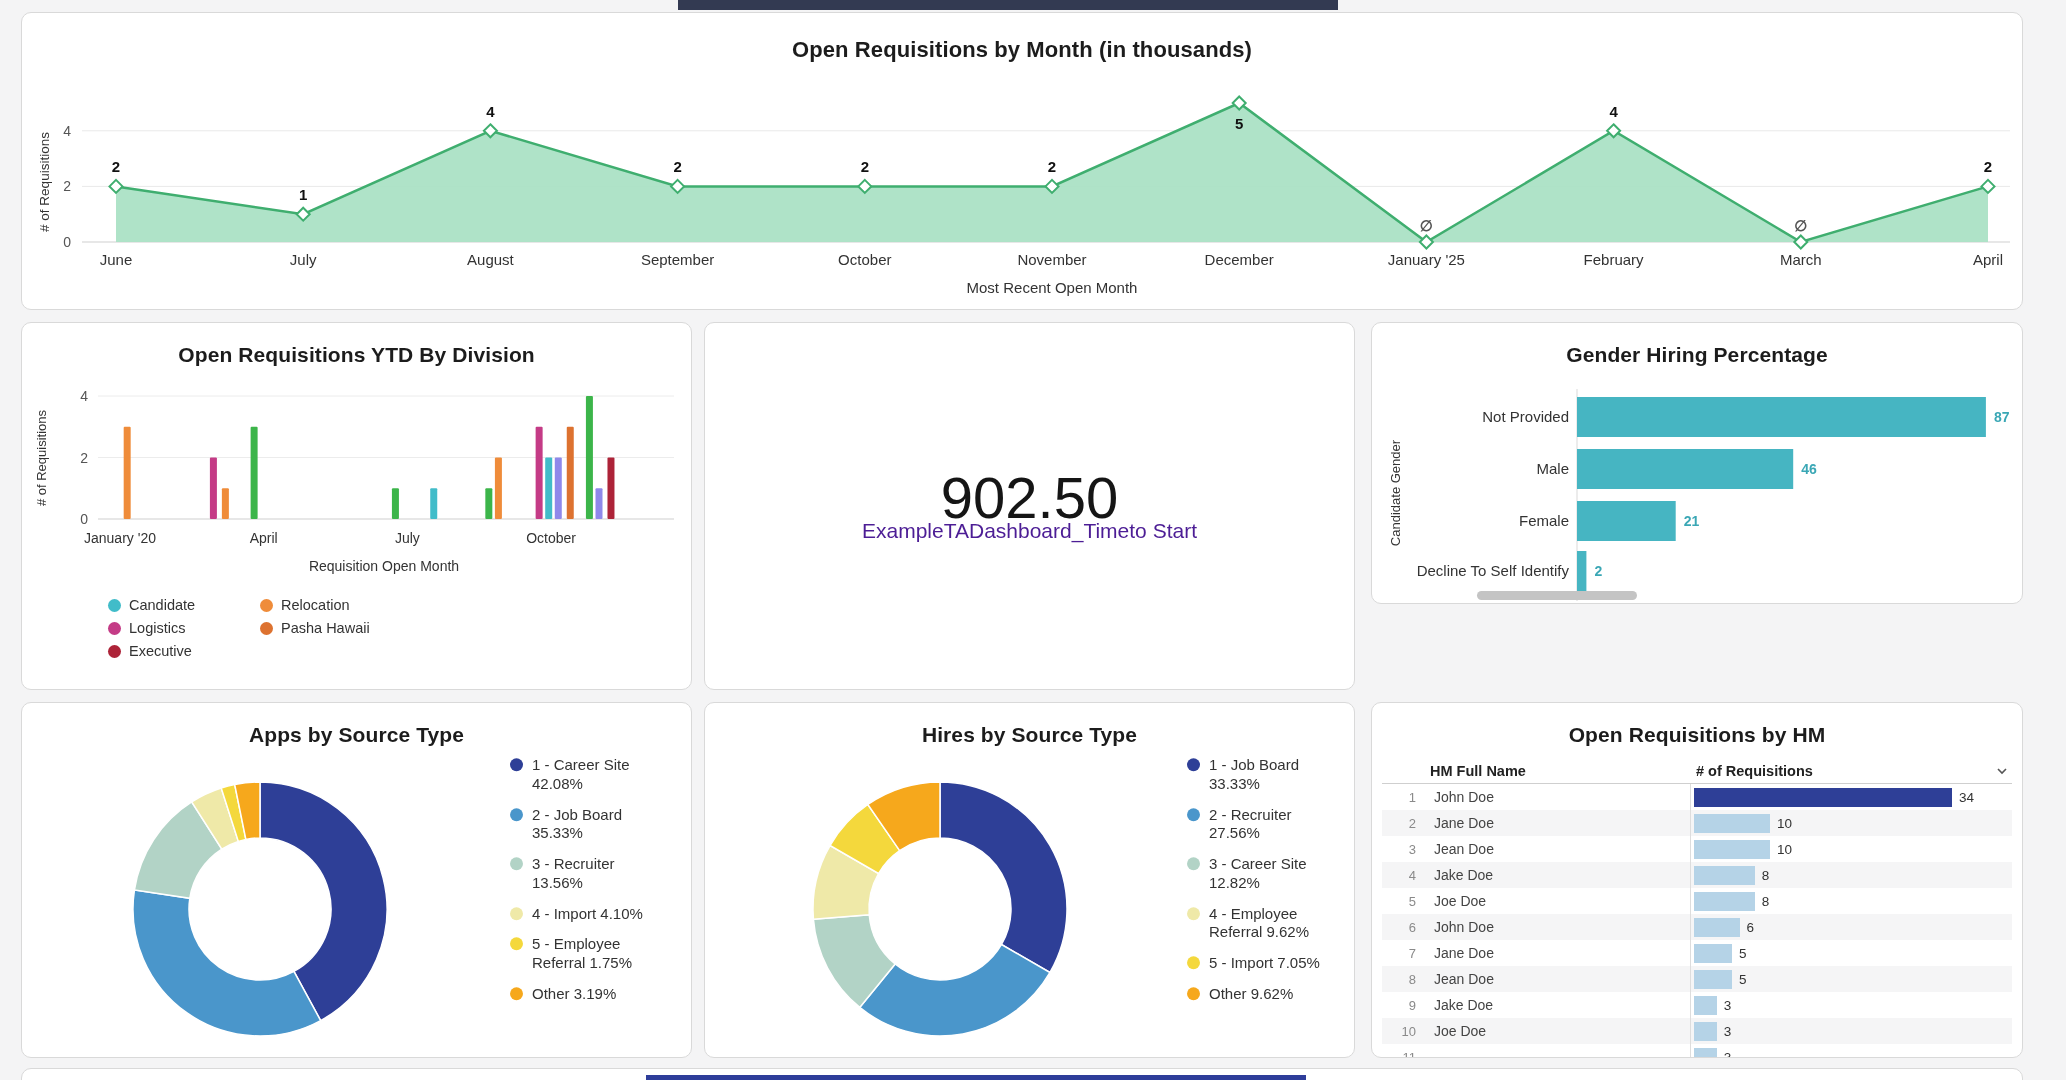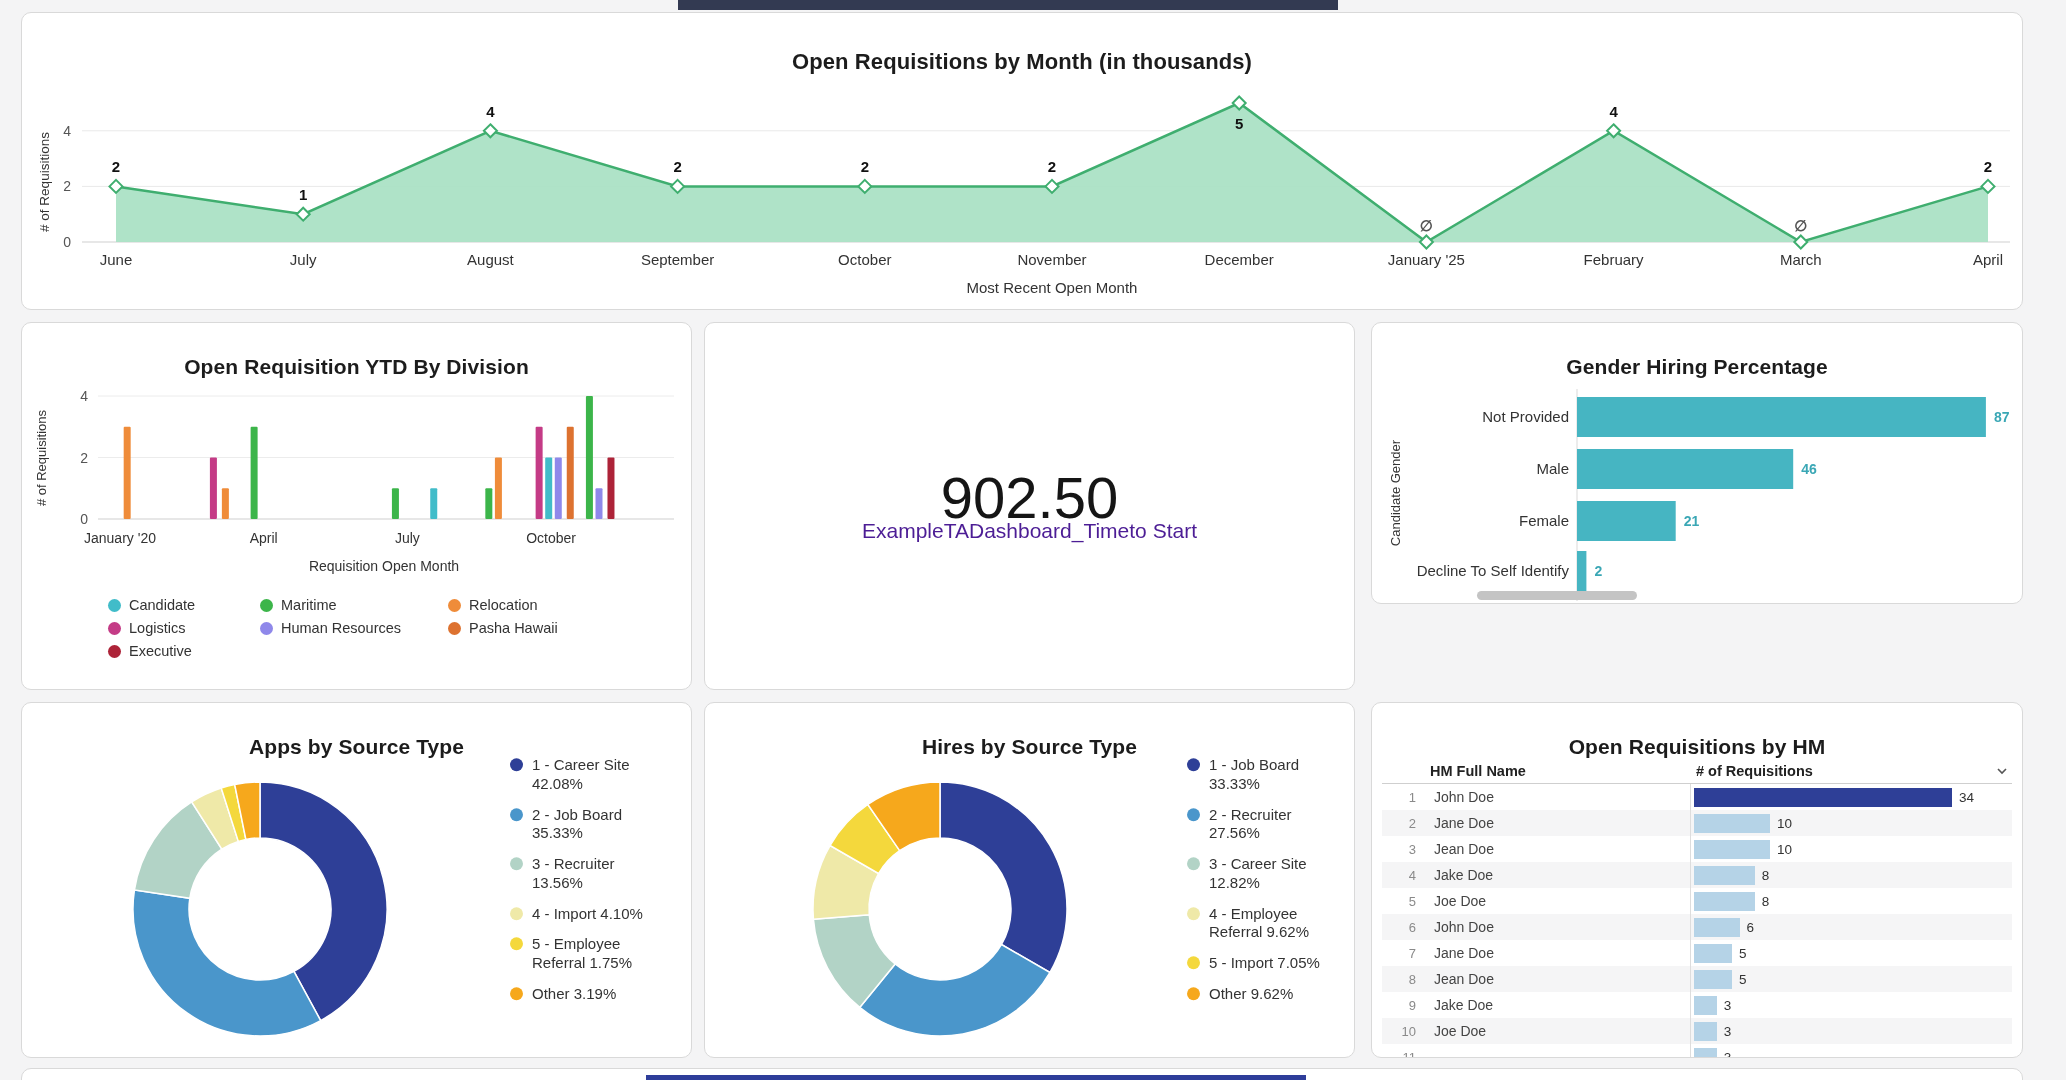--- a/index.html
+++ b/index.html
@@ -6,21 +6,21 @@
   body{
     width:2066px;height:1080px;position:relative;overflow:hidden;
     background:#f4f4f5;
     font-family:"Liberation Sans",sans-serif;color:#222;
   }
   .card{
     position:absolute;background:#fff;border:1px solid #d9d9d9;border-radius:10px;
     box-sizing:border-box;overflow:hidden;
   }
   .card-title{
-    position:absolute;left:0;right:0;top:16px;margin:16px;text-align:center;
+    position:absolute;left:0;right:0;top:16px;margin:4px;text-align:center;
     font-size:21px;font-weight:600;color:#1c1c1c;letter-spacing:.1px;
   }
   #card-monthly{left:21px;top:12px;width:2002px;height:298px}
   #card-monthly .card-title{top:20px;font-size:22px}
   #card-ytd{left:21px;top:322px;width:671px;height:368px}
   #card-kpi{left:704px;top:322px;width:651px;height:368px}
   #card-gender{left:1371px;top:322px;width:652px;height:282px}
   #card-apps{left:21px;top:702px;width:671px;height:356px}
   #card-hires{left:704px;top:702px;width:651px;height:356px}
   #card-hm{left:1371px;top:702px;width:652px;height:356px}
@@ -120,21 +120,21 @@
       <text x="1778.8" y="252" text-anchor="middle" font-size="15" fill="#333" font-weight="normal">March</text>
       <path d="M1966,166.9 L1972.5,173.4 L1966,179.9 L1959.5,173.4 Z" fill="#fff" stroke="#3fae6f" stroke-width="2"></path>
       <text x="1966" y="159.4" text-anchor="middle" font-size="15" fill="#111" font-weight="bold">2</text>
       <text x="1966" y="252" text-anchor="middle" font-size="15" fill="#333" font-weight="normal">April</text>
       <text x="1030" y="280" text-anchor="middle" font-size="15" fill="#333" font-weight="normal">Most Recent Open Month</text>
       <text x="27" y="169" text-anchor="middle" font-size="13.5" fill="#333" font-weight="normal" transform="rotate(-90 27 169)"># of Requisitions</text>
     </svg>
 </section>
 
 <section class="card" id="card-ytd">
-  <h2 class="card-title">Open Requisition YTD By Division</h2>
+  <h2 class="card-title">Open Requisitions YTD By Division</h2>
   <svg class="chart-svg" id="svg-ytd" width="669" height="270" viewBox="0 0 669 270">
       <line x1="76" y1="196" x2="652" y2="196" stroke="#cfcfcf" stroke-width="1"></line>
       <text x="66" y="201" text-anchor="end" font-size="14" fill="#555" font-weight="normal">0</text>
       <line x1="76" y1="134.5" x2="652" y2="134.5" stroke="#ececec" stroke-width="1"></line>
       <text x="66" y="139.5" text-anchor="end" font-size="14" fill="#555" font-weight="normal">2</text>
       <line x1="76" y1="73" x2="652" y2="73" stroke="#ececec" stroke-width="1"></line>
       <text x="66" y="78" text-anchor="end" font-size="14" fill="#555" font-weight="normal">4</text>
       <rect x="101.685" y="103.75" width="7" height="92.25" fill="#ef8c3a" rx="1"></rect>
       <rect x="187.905" y="134.5" width="7" height="61.5" fill="#c43b86" rx="1"></rect>
       <rect x="199.88" y="165.25" width="7" height="30.75" fill="#ef8c3a" rx="1"></rect>
@@ -167,30 +167,20 @@
           <span class="leg-dot" style="background: rgb(196, 59, 134);"></span>
           <span>Logistics</span>
         </div>
         <div class="leg-item">
           <span class="leg-dot" style="background: rgb(173, 35, 56);"></span>
           <span>Executive</span>
         </div>
       </div>
       <div class="leg-col">
         <div class="leg-item">
-          <span class="leg-dot" style="background: rgb(60, 181, 74);"></span>
-          <span>Maritime</span>
-        </div>
-        <div class="leg-item">
-          <span class="leg-dot" style="background: rgb(143, 136, 234);"></span>
-          <span>Human Resources</span>
-        </div>
-      </div>
-      <div class="leg-col">
-        <div class="leg-item">
           <span class="leg-dot" style="background: rgb(239, 140, 58);"></span>
           <span>Relocation</span>
         </div>
         <div class="leg-item">
           <span class="leg-dot" style="background: rgb(221, 114, 48);"></span>
           <span>Pasha Hawaii</span>
         </div>
       </div>
     </div>
 </section>

